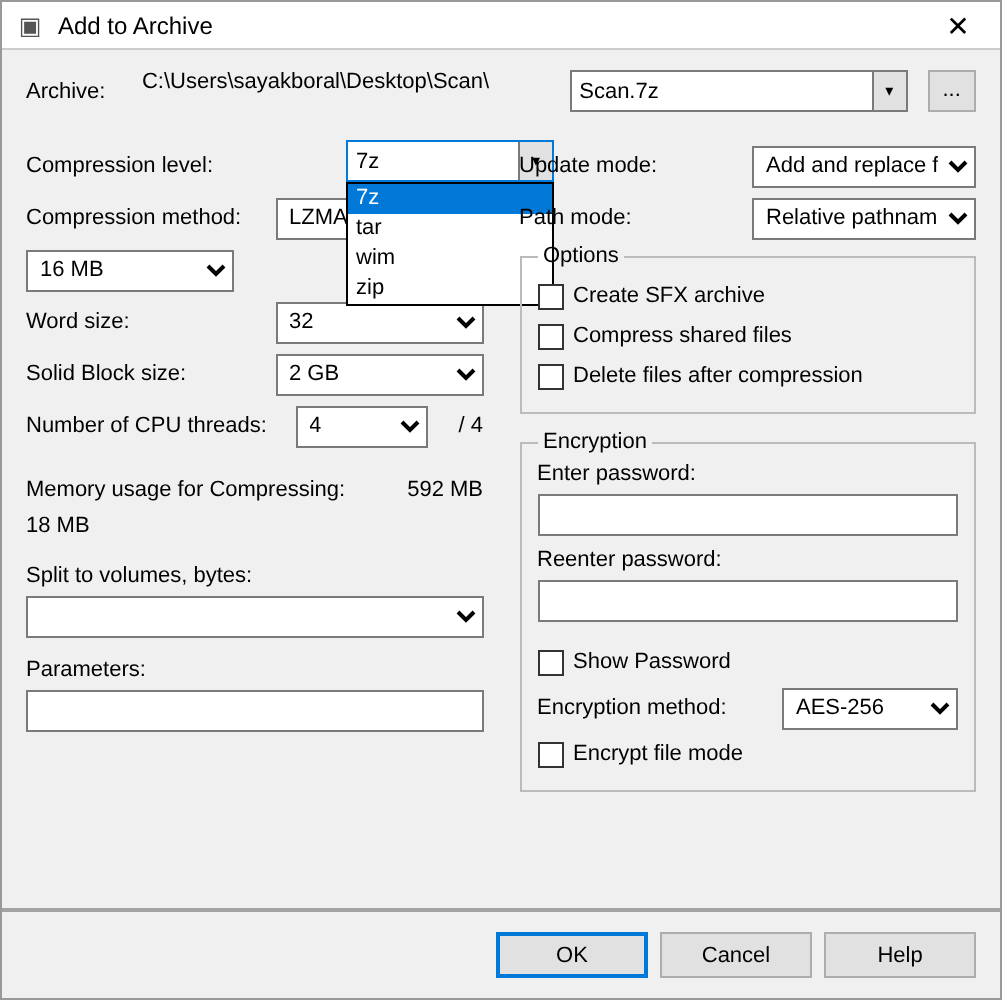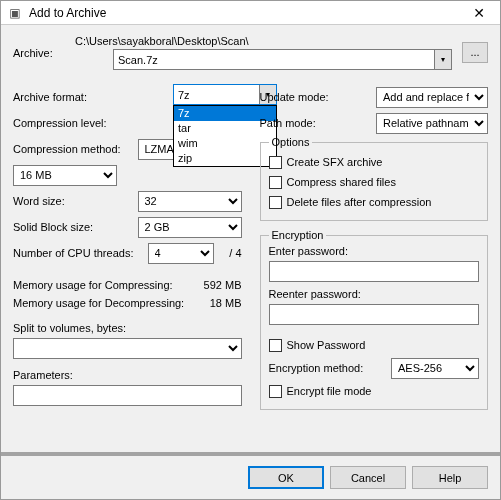--- a/index.html
+++ b/index.html
@@ -6,21 +6,21 @@
   html, body { margin: 0; padding: 0; font-family: "Segoe UI", Tahoma, sans-serif; font-size: 11px; color: #000; }
   .window { width: 501px; height: 500px; background: #f0f0f0; border: 1px solid #999; display: flex; flex-direction: column; }
   .titlebar { background: #fff; height: 24px; display: flex; align-items: center; border-bottom: 1px solid #ccc; }
   .titlebar-icon { width: 16px; height: 16px; margin: 0 6px; font-size: 12px; line-height: 16px; text-align: center; color: #555; }
   .titlebar-text { flex: 1; font-size: 12px; }
   .titlebar-close { width: 42px; height: 24px; text-align: center; line-height: 24px; font-size: 14px; }
   .content { flex: 1; padding: 10px 12px 6px 12px; position: relative; }
   .row { display: flex; align-items: center; margin-bottom: 7px; }
   .archive-row { margin-bottom: 14px; }
   .label-col { width: 60px; }
-  .archive-path-col { flex: 1; display: flex; flex-direction: column; }
+  .archive-path-col { flex: 1; display: flex; }
   .path-text { font-size: 11px; padding-left: 2px; padding-bottom: 2px; }
   .path-select { display: flex; padding-left: 40px; }
   .path-input { flex: 1; height: 21px; border: 1px solid #7a7a7a; background: #fff; padding: 0 4px; font: inherit; }
   .path-dropdown-btn { width: 17px; height: 21px; border: 1px solid #7a7a7a; border-left: none; background: #e1e1e1; display:flex; align-items:center; justify-content:center; font-size:8px; }
   .browse-btn { width: 26px; height: 21px; margin-left: 10px; border: 1px solid #adadad; background: #e1e1e1; text-align: center; line-height: 19px; }
   .cols { display: flex; gap: 18px; }
   .col { flex: 1; position: relative; }
   .frow { display: flex; align-items: center; height: 26px; }
   .frow .lbl { flex: 1; }
   .sel { height: 21px; border: 1px solid #7a7a7a; background: #fff; font: inherit; padding: 0 2px; }
@@ -34,21 +34,21 @@
   .txt { width: 100%; height: 21px; border: 1px solid #7a7a7a; background: #fff; font: inherit; padding: 0 4px; }
   .gap1 { height: 6px; }
   .gap2 { height: 10px; }
   fieldset { border: 1px solid #bbb; margin: 0 0 8px 0; padding: 4px 8px 8px 8px; }
   legend { font-size: 11px; padding: 0 3px; }
   .chk-row { display: flex; align-items: center; height: 20px; gap: 5px; }
   .chk { width: 13px; height: 13px; border: 1px solid #333; background: #fff; }
   .enc-row { display: flex; align-items: center; height: 26px; }
   .enc-row .lbl { flex: 1; }
   .pwd-lbl { height: 16px; }
-  .buttons { border-top: 4px solid #a3a3a3; padding: 10px 12px; display: flex; justify-content: flex-end; gap: 6px; background:#f0f0f0; }
+  .buttons { border-top: 2px solid #a3a3a3; padding: 10px 12px; display: flex; justify-content: flex-end; gap: 6px; background:#f0f0f0; }
   .btn { width: 76px; height: 23px; border: 1px solid #adadad; background: #e1e1e1; font: inherit; }
   .btn.default { border: 1px solid #0078d7; box-shadow: inset 0 0 0 1px #0078d7; }
   
   .dd-open { position: absolute; left: 160px; top: 0px; width: 104px; }
   .dd-selbox { height: 21px; border: 1px solid #0078d7; background: #fff; display:flex; align-items:center; padding: 0 4px; position: relative; }
   .dd-selbox .arrow { position:absolute; right:0; top:0; width:17px; height:19px; display:flex; align-items:center; justify-content:center; font-size:8px; background:#e1e1e1; border-left:1px solid #7a7a7a; }
   .dd-list { border: 1px solid #000; background: #fff; }
   .dd-item { height: 15px; padding: 0 4px; line-height: 15px; }
   .dd-item.hl { background: #0078d7; color: #fff; }
   .plain-lbl { display:block; height:16px; }
@@ -74,23 +74,20 @@
           <div class="path-dropdown-btn">▾</div>
         </div>
       </div>
       <div class="browse-btn">...</div>
     </div>
 
     <div class="cols">
 
       <div class="col">
         <div class="frow">
-          <div class="lbl">Archive format:</div>
-        </div>
-        <div class="frow">
           <div class="lbl">Compression level:</div>
         </div>
         <div class="frow">
           <div class="lbl">Compression method:</div>
           <select class="sel sel-wide"><option>LZMA2</option></select>
         </div>
         <div class="frow">
           <select class="sel sel-wide"><option>16 MB</option></select>
         </div>
         <div class="frow">
@@ -105,21 +102,20 @@
           <div class="lbl">Number of CPU threads:</div>
           <select class="sel sel-narrow"><option>4</option></select>
           <div class="aux">/ 4</div>
         </div>
         <div class="gap2"></div>
         <div class="mem-row">
           <div class="lbl">Memory usage for Compressing:</div>
           <div class="val">592 MB</div>
         </div>
         <div class="mem-row">
-          <div class="lbl">Memory usage for Decompressing:</div>
           <div class="val">18 MB</div>
         </div>
         <div class="gap2"></div>
         <span class="plain-lbl">Split to volumes, bytes:</span>
         <select class="sel" style="width:100%"><option></option></select>
         <div class="gap2"></div>
         <span class="plain-lbl">Parameters:</span>
         <input class="txt" value="" style="">
 
         

